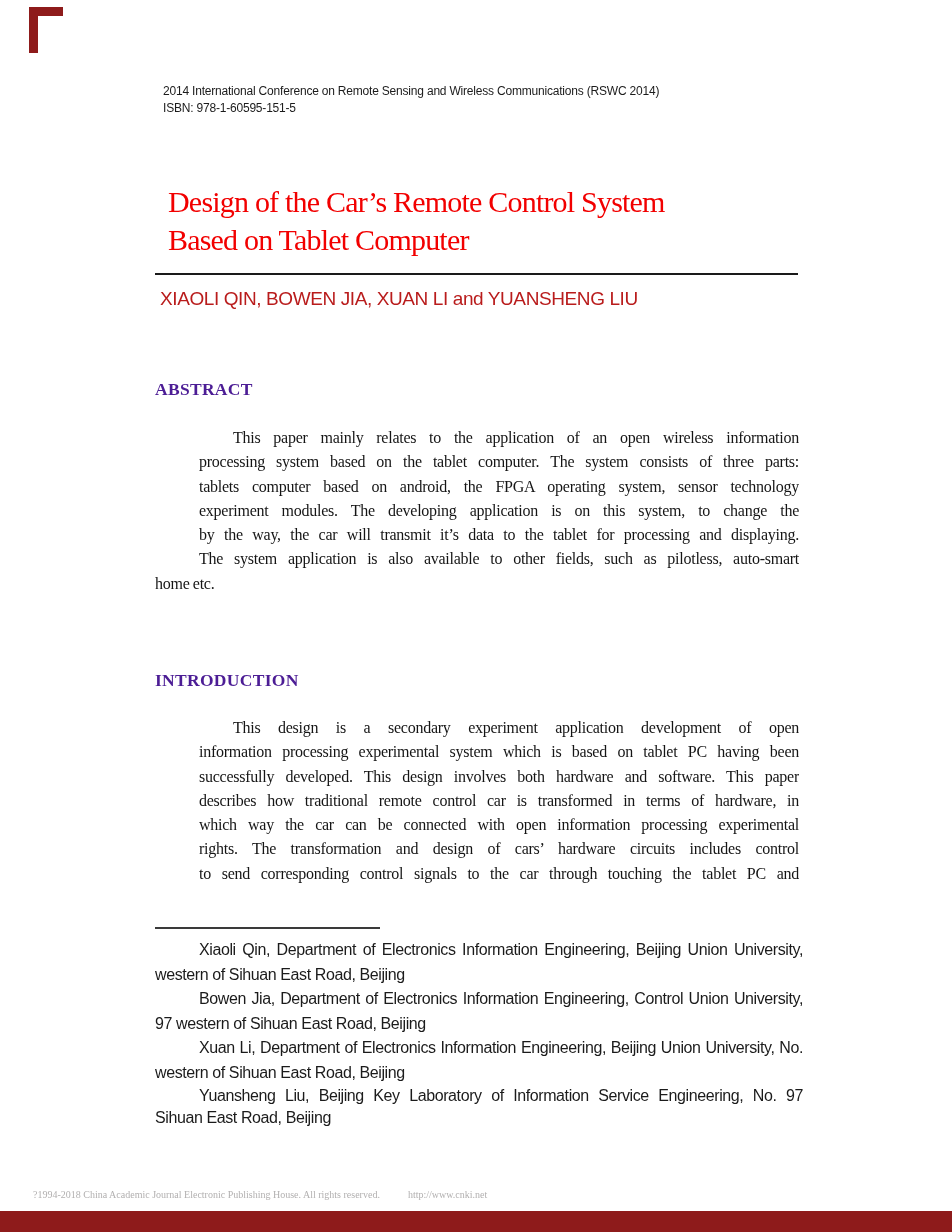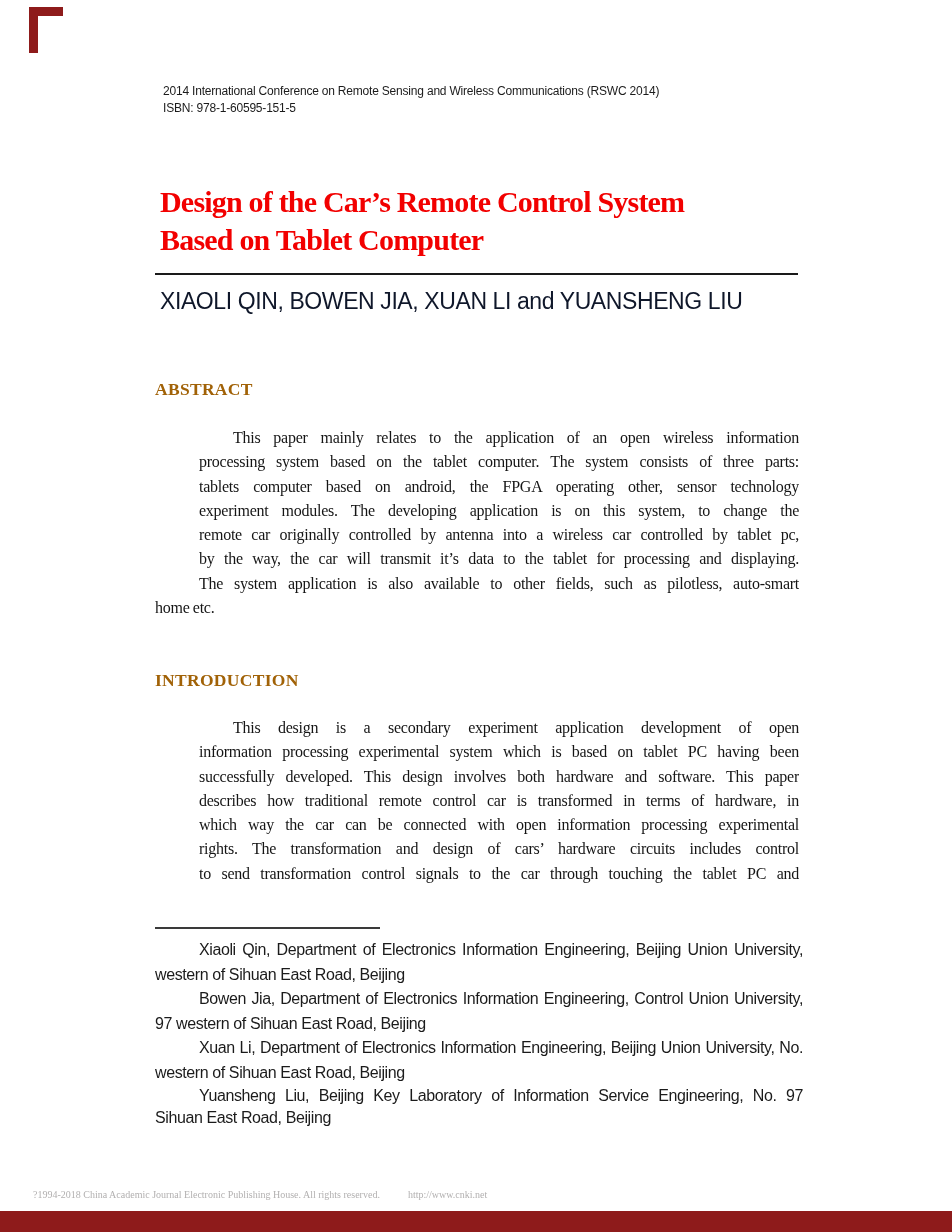--- a/index.html
+++ b/index.html
@@ -25,39 +25,39 @@
     background:var(--mark-color);
   }
   
   .conf-header{
     position:absolute;left:163px;top:83px;
     font-family:"Liberation Sans", sans-serif;
     font-size:12px;line-height:17px;letter-spacing:-0.2px;color:#1b1b1b;
   }
   
   .paper-title{
-    position:absolute;left:160px;top:183px;width:700px;
-    font-size:30px;font-weight:bold;line-height:38px;
+    position:absolute;left:168px;top:183px;width:700px;
+    font-size:30px;font-weight:normal;line-height:38px;
     letter-spacing:-0.8px;color:var(--title-color);
     white-space:nowrap;
   }
   .title-rule{
     position:absolute;left:155px;top:273px;width:643px;height:2px;
     background:#1a1a1a;
   }
   .authors{
     position:absolute;left:160px;top:288px;
     font-family:"Liberation Sans", sans-serif;
-    font-size:23px;letter-spacing:-0.4px;color:#0f172a;
+    font-size:19px;letter-spacing:-0.4px;color:#b91c1c;
     white-space:nowrap;
   }
   
   .section-heading{
     position:absolute;left:155px;
-    font-size:17.5px;font-weight:bold;letter-spacing:0.3px;color:#a16207;text-align:right;
+    font-size:17.5px;font-weight:bold;letter-spacing:0.3px;color:#4c1d95;text-align:right;
   }
   .h-abstract{top:379px;}
   .h-intro{top:670px;}
   
   .para{
     position:absolute;left:155px;width:644px;
     font-size:16px;letter-spacing:-0.25px;word-spacing:-0.5px;
     --lh:24.3px;
   }
   .p-abstract{top:426px;}
@@ -109,37 +109,36 @@
   </div>
 
   <div class="title-rule"></div>
 
   <div class="authors">XIAOLI QIN, BOWEN JIA, XUAN LI and YUANSHENG LIU</div>
 
   <div class="section-heading h-abstract">ABSTRACT</div>
   <div class="para p-abstract">
       <div class="jl j">This paper mainly relates to the application of an open wireless information</div>
       <div class="jl j">processing system based on the tablet computer. The system consists of three parts:</div>
-      <div class="jl j">tablets computer based on android, the FPGA operating other, sensor technology</div>
+      <div class="jl j">tablets computer based on android, the FPGA operating system, sensor technology</div>
       <div class="jl j">experiment modules. The developing application is on this system, to change the</div>
-      <div class="jl j">remote car originally controlled by antenna into a wireless car controlled by tablet pc,</div>
       <div class="jl j">by the way, the car will transmit it’s data to the tablet for processing and displaying.</div>
       <div class="jl j">The system application is also available to other fields, such as pilotless, auto-smart</div>
       <div class="jl">home etc.</div>
     </div>
 
   <div class="section-heading h-intro">INTRODUCTION</div>
   <div class="para p-intro">
       <div class="jl j">This design is a secondary experiment application development of open</div>
       <div class="jl j">information processing experimental system which is based on tablet PC having been</div>
       <div class="jl j">successfully developed. This design involves both hardware and software. This paper</div>
       <div class="jl j">describes how traditional remote control car is transformed in terms of hardware, in</div>
       <div class="jl j">which way the car can be connected with open information processing experimental</div>
       <div class="jl j">rights. The transformation and design of cars’ hardware circuits includes control</div>
-      <div class="jl j">to send transformation control signals to the car through touching the tablet PC and</div>
+      <div class="jl j">to send corresponding control signals to the car through touching the tablet PC and</div>
     </div>
 
   <div class="fn-rule"></div>
 
   <div class="footnotes">
     <div class="footnote">
         <div class="jl j">Xiaoli Qin, Department of Electronics Information Engineering, Beijing Union University, No. 97</div>
         <div class="jl">western of Sihuan East Road, Beijing</div>
       </div>
     <div class="footnote">

